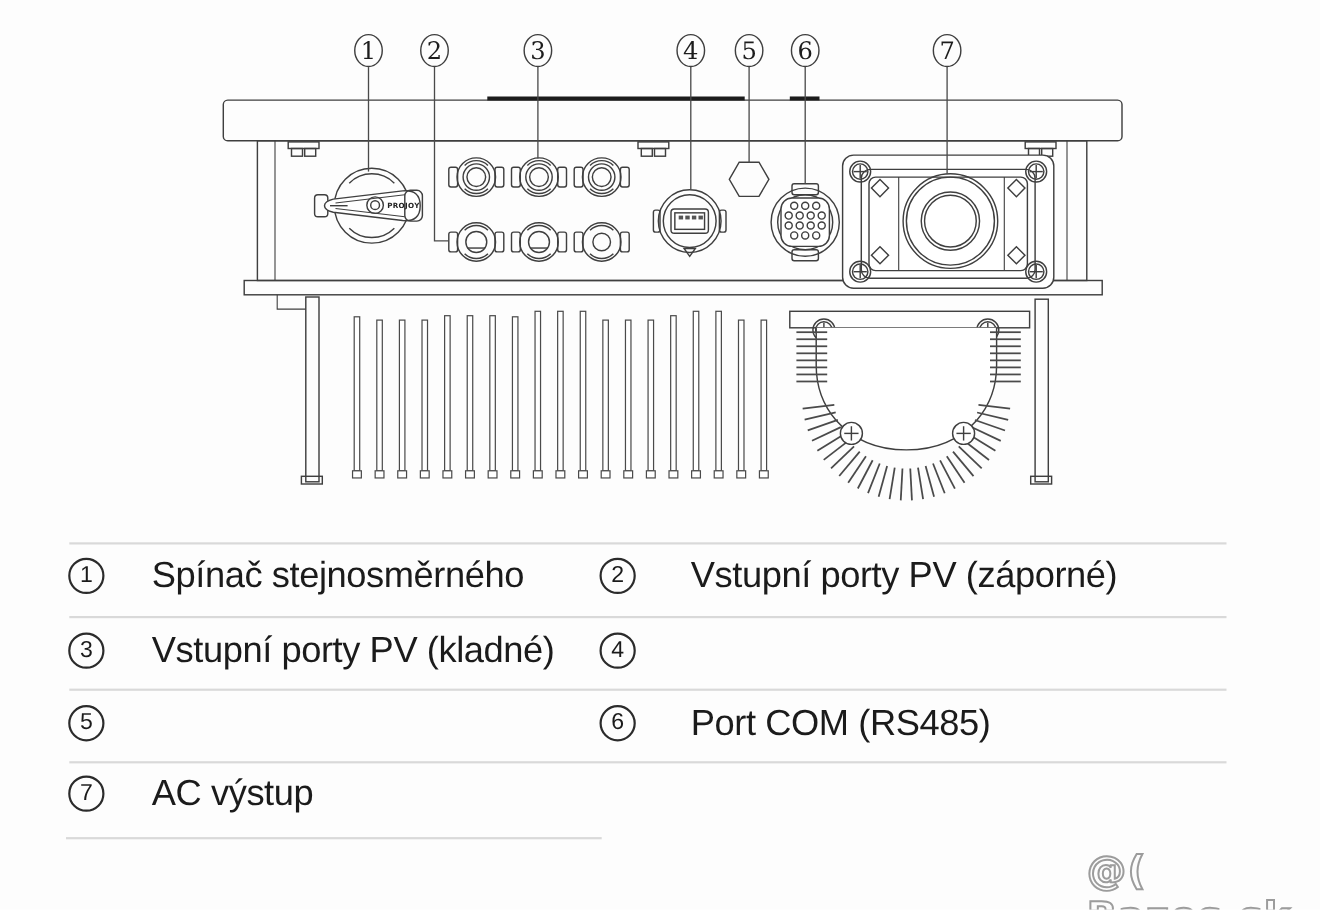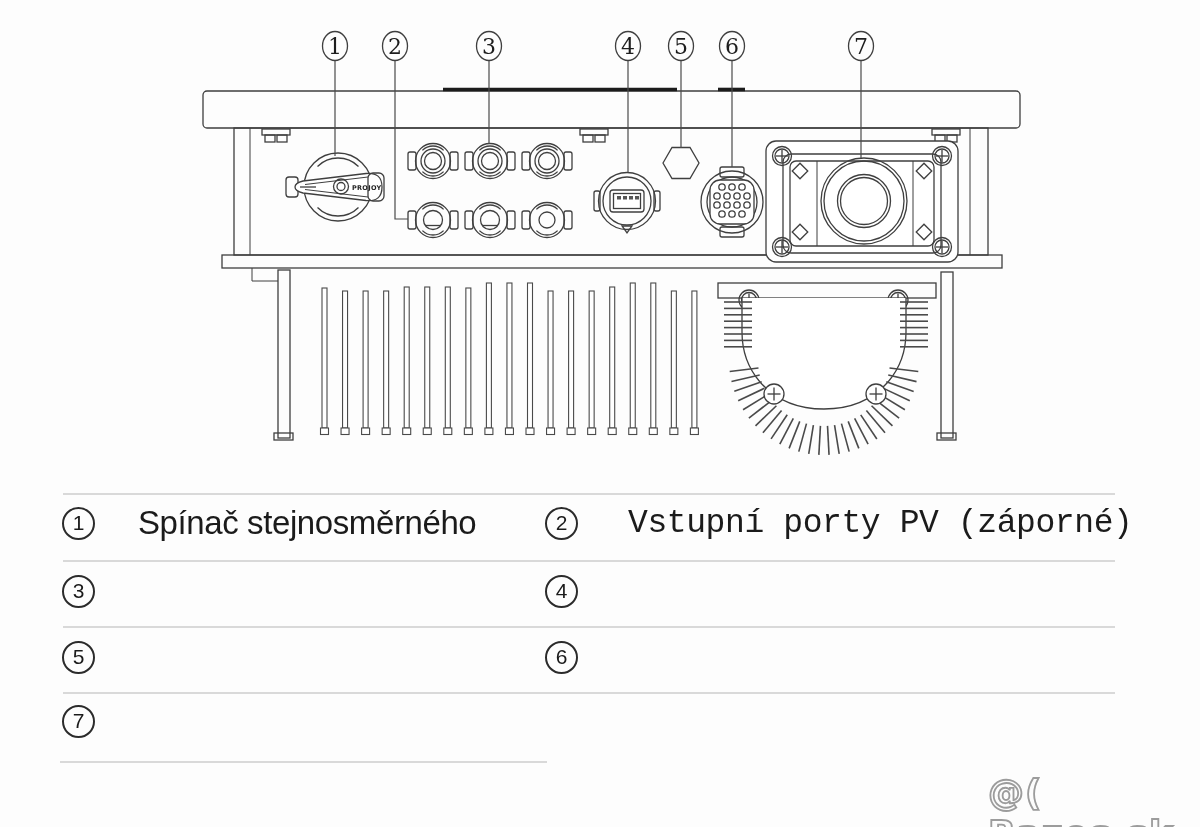--- a/index.html
+++ b/index.html
@@ -17,21 +17,21 @@
   #diagram .contact{fill:#555;stroke:none;}
   #fins rect{fill:#fff;stroke:#4a4a4a;stroke-width:1.1;}
   #radial-fins line{stroke:#4a4a4a;stroke-width:1.6;}
   
   .divider{position:absolute;height:2px;background:#d9d9d9;}
   .cell{position:absolute;display:flex;align-items:center;height:40px;}
   .cnum{width:33px;height:33px;box-sizing:border-box;border:2px solid #2b2b2b;border-radius:50%;
         display:inline-flex;align-items:center;justify-content:center;
         font-size:21px;color:#1b1b1b;flex:none;}
   .clabel{margin-left:43px;font-size:33px;letter-spacing:-0.4px;color:#1b1b1b;white-space:nowrap;}
-  .cell.r .clabel{margin-left:50px;font-family:Liberation Mono, monospace;}
+  .cell.r .clabel{margin-left:50px;}
   
   #watermark{position:absolute;left:988px;top:772px;font-family:"DejaVu Sans",sans-serif;
              font-weight:bold;font-size:36px;letter-spacing:1px;color:#fcfcfc;
              -webkit-text-stroke:1.8px #9c9c9c;text-shadow:0 0 1px #b5b5b5;}
 </style>
 </head>
 <body>
 
 <div id="page">
 
@@ -378,30 +378,33 @@
     <span class="cnum">1</span>
     <span class="clabel">Spínač stejnosměrného</span>
   </div>
   <div class="cell r" style="left:545px;top:503px">
     <span class="cnum">2</span>
     <span class="clabel">Vstupní porty PV (záporné)</span>
   </div>
 
   <div class="cell" style="left:62px;top:571px">
     <span class="cnum">3</span>
+    <span class="clabel">Vstupní porty PV (kladné)</span>
   </div>
   <div class="cell r" style="left:545px;top:571px">
     <span class="cnum">4</span>
   </div>
 
   <div class="cell" style="left:62px;top:637px">
     <span class="cnum">5</span>
   </div>
   <div class="cell r" style="left:545px;top:637px">
     <span class="cnum">6</span>
+    <span class="clabel">Port COM (RS485)</span>
   </div>
 
   <div class="cell" style="left:62px;top:701px">
     <span class="cnum">7</span>
+    <span class="clabel">AC výstup</span>
   </div>
 
   <div id="watermark">@( Bazos.sk</div>
 </div>
 
 </body></html>

